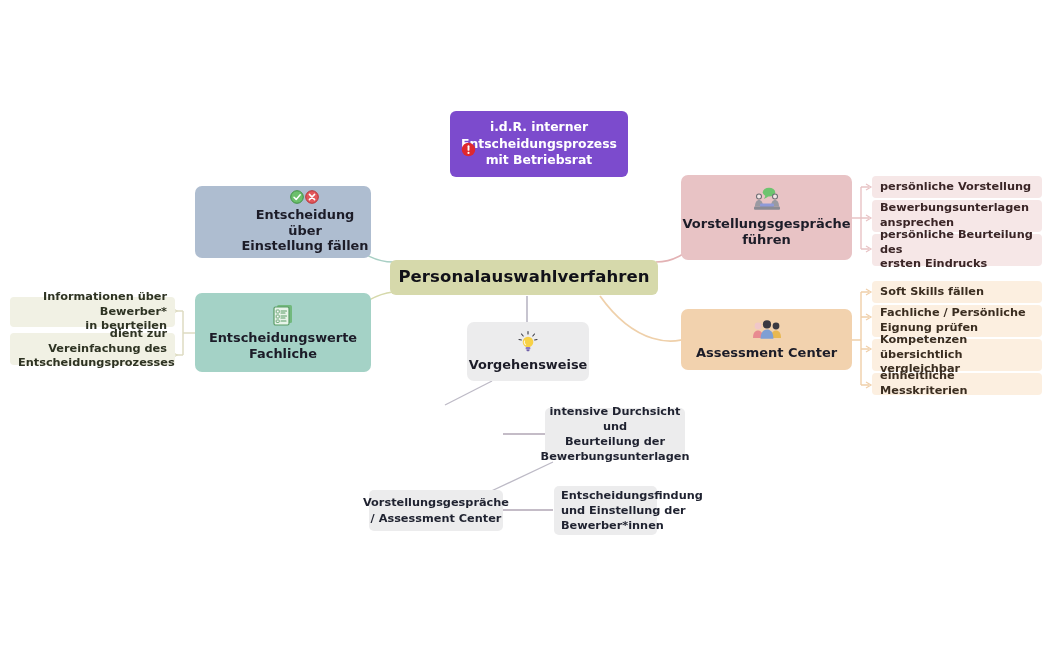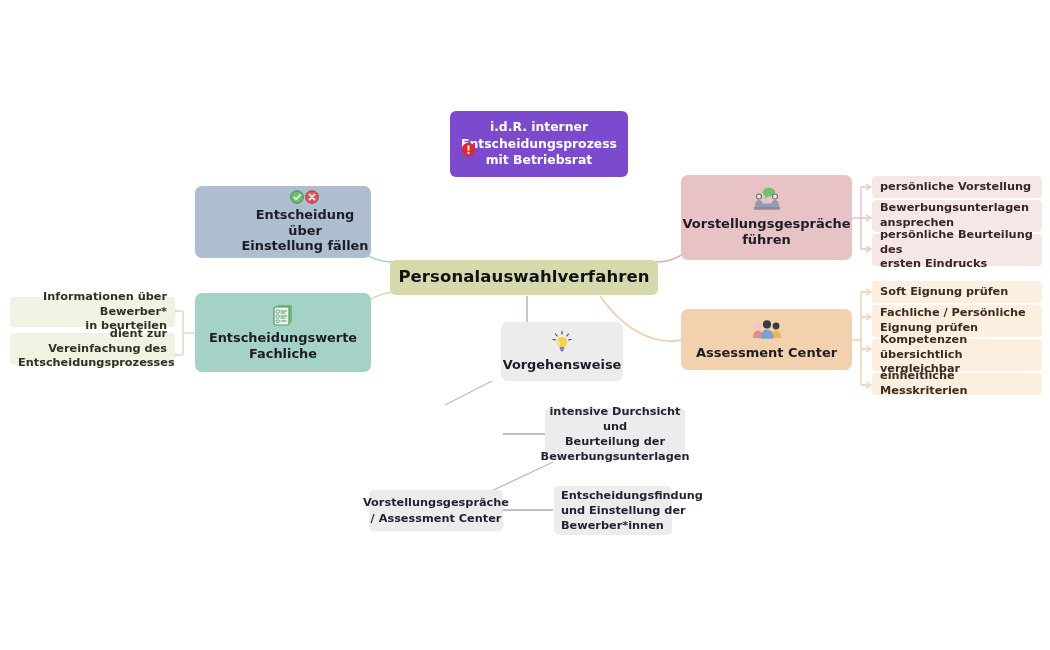--- a/index.html
+++ b/index.html
@@ -33,21 +33,21 @@
   #n-tab{left:195px;top:293px;width:176px;height:79px;background:#a4d2c6;}
   #n-tab .label{font-size:12.9px;}
 
   
   #n-vg{left:681px;top:175px;width:171px;height:85px;background:#e8c3c5;}
   #n-vg .label{font-size:13px;}
   #n-ac{left:681px;top:309px;width:171px;height:61px;background:#f2d2ae;}
   #n-ac .label{font-size:13px;}
 
   
-  #n-vw{left:467px;top:322px;width:122px;height:59px;background:#ececed;margin-left:34px;}
+  #n-vw{left:467px;top:322px;width:122px;height:59px;background:#ececed;}
   #n-vw .label{font-size:12.9px;}
 
   .nicon{display:block;margin-bottom:3px;line-height:0;}
 
   
   .leaf{position:absolute;box-sizing:border-box;border-radius:4px;
         font-size:11.3px;font-weight:bold;line-height:1.32;
         display:flex;align-items:center;padding:4px 8px;color:#2a2320;}
   .leaf.pink{background:#f6e7e7;color:#3a2526;}
   .leaf.orange{background:#fcefe0;color:#3a2d20;}
@@ -188,21 +188,21 @@
         <circle cx="26" cy="8" r="3.4" fill="#3a3a42"></circle>
         <path d="M21,20 C21,14.5 23.2,12.6 26,12.6 C28.8,12.6 31,14.5 31,20 Z" fill="#e8b851"></path>
         <circle cx="17" cy="6.4" r="4.1" fill="#3a3a42"></circle>
         <path d="M10.6,20.8 C10.6,13.8 13.6,11.4 17,11.4 C20.4,11.4 23.4,13.8 23.4,20.8 Z" fill="#7e9fd4"></path>
       </svg>
     </span>
     <span class="label">Assessment Center</span>
   </div>
 
   <div class="leaf orange" style="left:872px;top:281px;width:170px;height:22px;">
-    <span style="white-space:pre-line;">Soft Eignung prüfen</span>
+    <span style="white-space:pre-line;">Soft Skills fällen</span>
   </div>
   <div class="leaf orange" style="left:872px;top:305px;width:170px;height:32px;">
     <span style="white-space:pre-line;">Fachliche / Persönliche
 Eignung prüfen</span>
   </div>
   <div class="leaf orange" style="left:872px;top:339px;width:170px;height:32px;">
     <span style="white-space:pre-line;">Kompetenzen übersichtlich
 vergleichbar</span>
   </div>
   <div class="leaf orange" style="left:872px;top:373px;width:170px;height:22px;">
@@ -220,17 +220,17 @@
       </svg>
     </span>
     <span class="label">Vorgehensweise</span>
   </div>
 
   <div class="pbox" style="left:545px;top:408px;width:140px;height:52px;">intensive Durchsicht und
 Beurteilung der
 Bewerbungsunterlagen</div>
   <div class="pbox" style="left:369px;top:490px;width:134px;height:41px;">Vorstellungsgespräche
 / Assessment Center</div>
-  <div class="pbox" style="left:554px;top:486px;width:118px;height:49px;text-align:left;justify-content:flex-start;">Entscheidungsfindung
+  <div class="pbox" style="left:554px;top:486px;width:103px;height:49px;text-align:left;justify-content:flex-start;">Entscheidungsfindung
 und Einstellung der
 Bewerber*innen</div>
 
 </div>
 
 </body></html>

